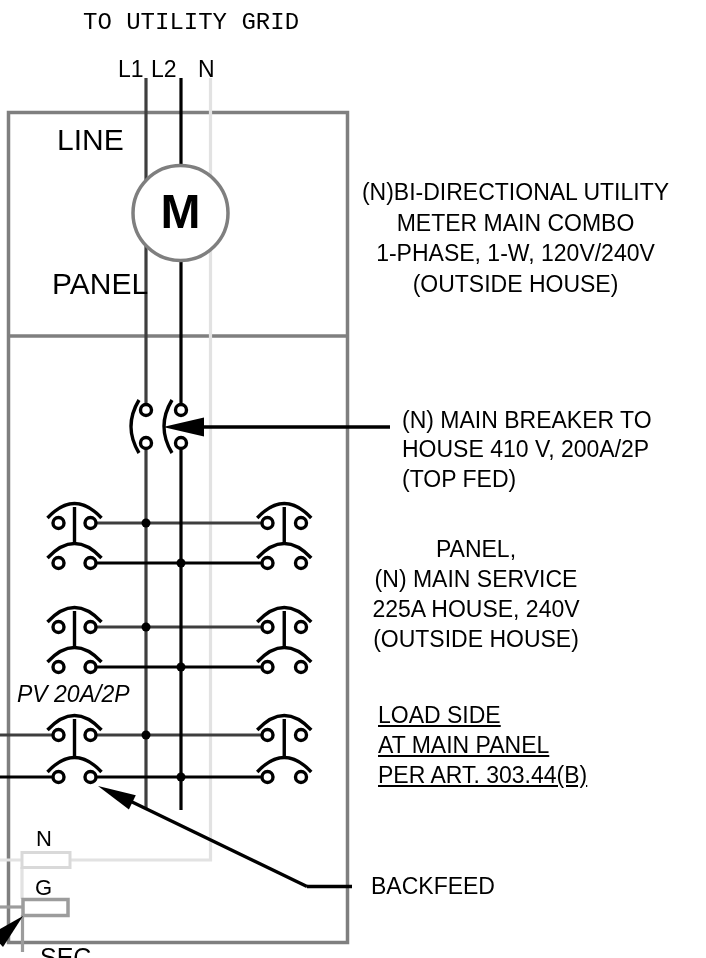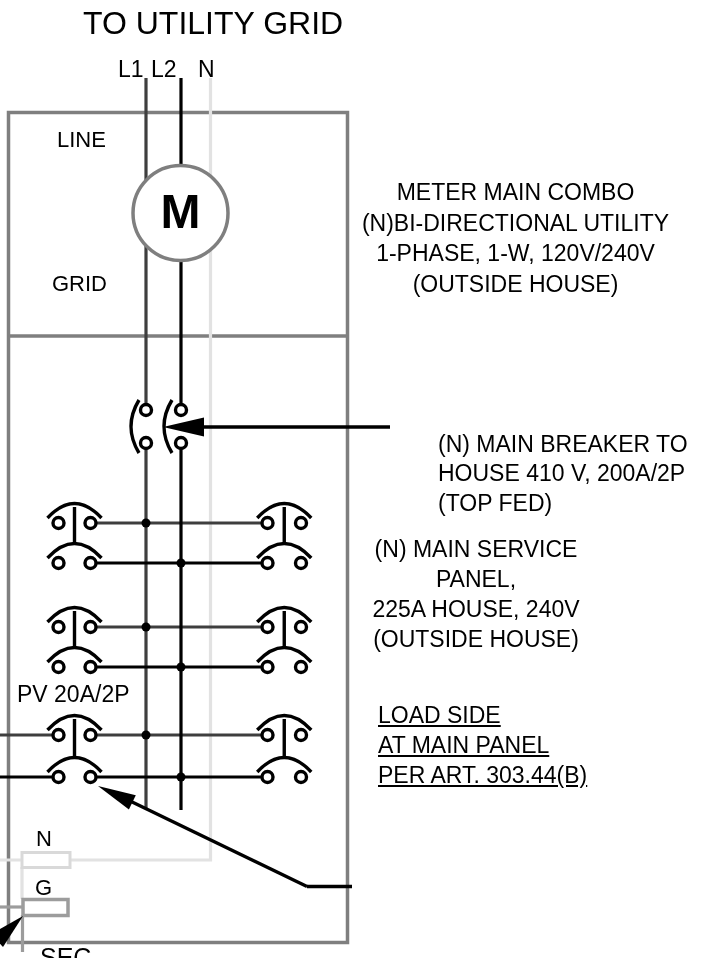--- a/index.html
+++ b/index.html
@@ -2,22 +2,22 @@
 <html><head>
 <meta charset="utf-8">
 <style>
   html,body{margin:0;padding:0;background:#fff;}
   .canvas{
     position:relative;width:706px;height:958px;background:#fff;overflow:hidden;
     font-family:"Liberation Sans",sans-serif;color:#000;
   }
   .canvas svg{position:absolute;left:0;top:0;}
   .lbl{position:absolute;white-space:pre;font-size:23px;line-height:26px;}
-  .title{font-size:32px;}
-  .sect{font-size:22px;}
+  .title{font-size:24px;font-family:Liberation Mono, monospace;}
+  .sect{font-size:30px;}
   .note{position:absolute;font-size:23px;}
   .note div{white-space:pre;}
   .centered{text-align:center;}
   .meter-m{
     position:absolute;left:150px;top:187px;width:61px;text-align:center;
     font-size:48px;font-weight:700;line-height:50px;
   }
   .small{font-size:22px;}
   .sec{font-size:25px;}
 </style>
@@ -149,48 +149,49 @@
     </g>
   </svg>
 
   <div class="lbl title" style="left:83px;top:10px;">TO UTILITY GRID</div>
 
   <div class="lbl" style="left:118px;top:56px;">L1</div>
   <div class="lbl" style="left:151px;top:56px;">L2</div>
   <div class="lbl" style="left:198px;top:56px;">N</div>
 
   <div class="lbl sect" style="left:57px;top:127px;">LINE</div>
-  <div class="lbl sect" style="left:52px;top:271px;">GRID</div>
+  <div class="lbl sect" style="left:52px;top:271px;">PANEL</div>
   <div class="meter-m">M</div>
 
   <div class="note centered" style="left:352px;top:177px;width:327px;line-height:30.5px;">
+    <div>(N)BI-DIRECTIONAL UTILITY</div>
     <div>METER MAIN COMBO</div>
-    <div>(N)BI-DIRECTIONAL UTILITY</div>
     <div>1-PHASE, 1-W, 120V/240V</div>
     <div>(OUTSIDE HOUSE)</div>
   </div>
 
-  <div class="note" style="left:402px;top:430px;line-height:29.3px;margin-left:36px;">
+  <div class="note" style="left:402px;top:406px;line-height:29.3px;">
     <div>(N) MAIN BREAKER TO</div>
     <div>HOUSE 410 V, 200A/2P</div>
     <div>(TOP FED)</div>
   </div>
 
   <div class="note centered" style="left:360px;top:534px;width:232px;line-height:30px;">
+    <div>PANEL,</div>
     <div>(N) MAIN SERVICE</div>
-    <div>PANEL,</div>
     <div>225A HOUSE, 240V</div>
     <div>(OUTSIDE HOUSE)</div>
   </div>
 
   <div class="note" style="left:378px;top:700px;line-height:30px;text-decoration:underline;">
     <div>LOAD SIDE</div>
     <div>AT MAIN PANEL</div>
     <div>PER ART. 303.44(B)</div>
   </div>
 
-  <div class="lbl" style="left:17px;top:681px;">PV 20A/2P</div>
+  <div class="lbl" style="left:17px;top:681px;font-style:italic;">PV 20A/2P</div>
+  <div class="lbl" style="left:371px;top:873px;">BACKFEED</div>
 
   <div class="lbl small" style="left:36px;top:826px;">N</div>
   <div class="lbl small" style="left:35px;top:875px;">G</div>
 
   <div class="lbl sec" style="left:40px;top:944px;">SEC</div>
 </div>
 
 </body></html>

